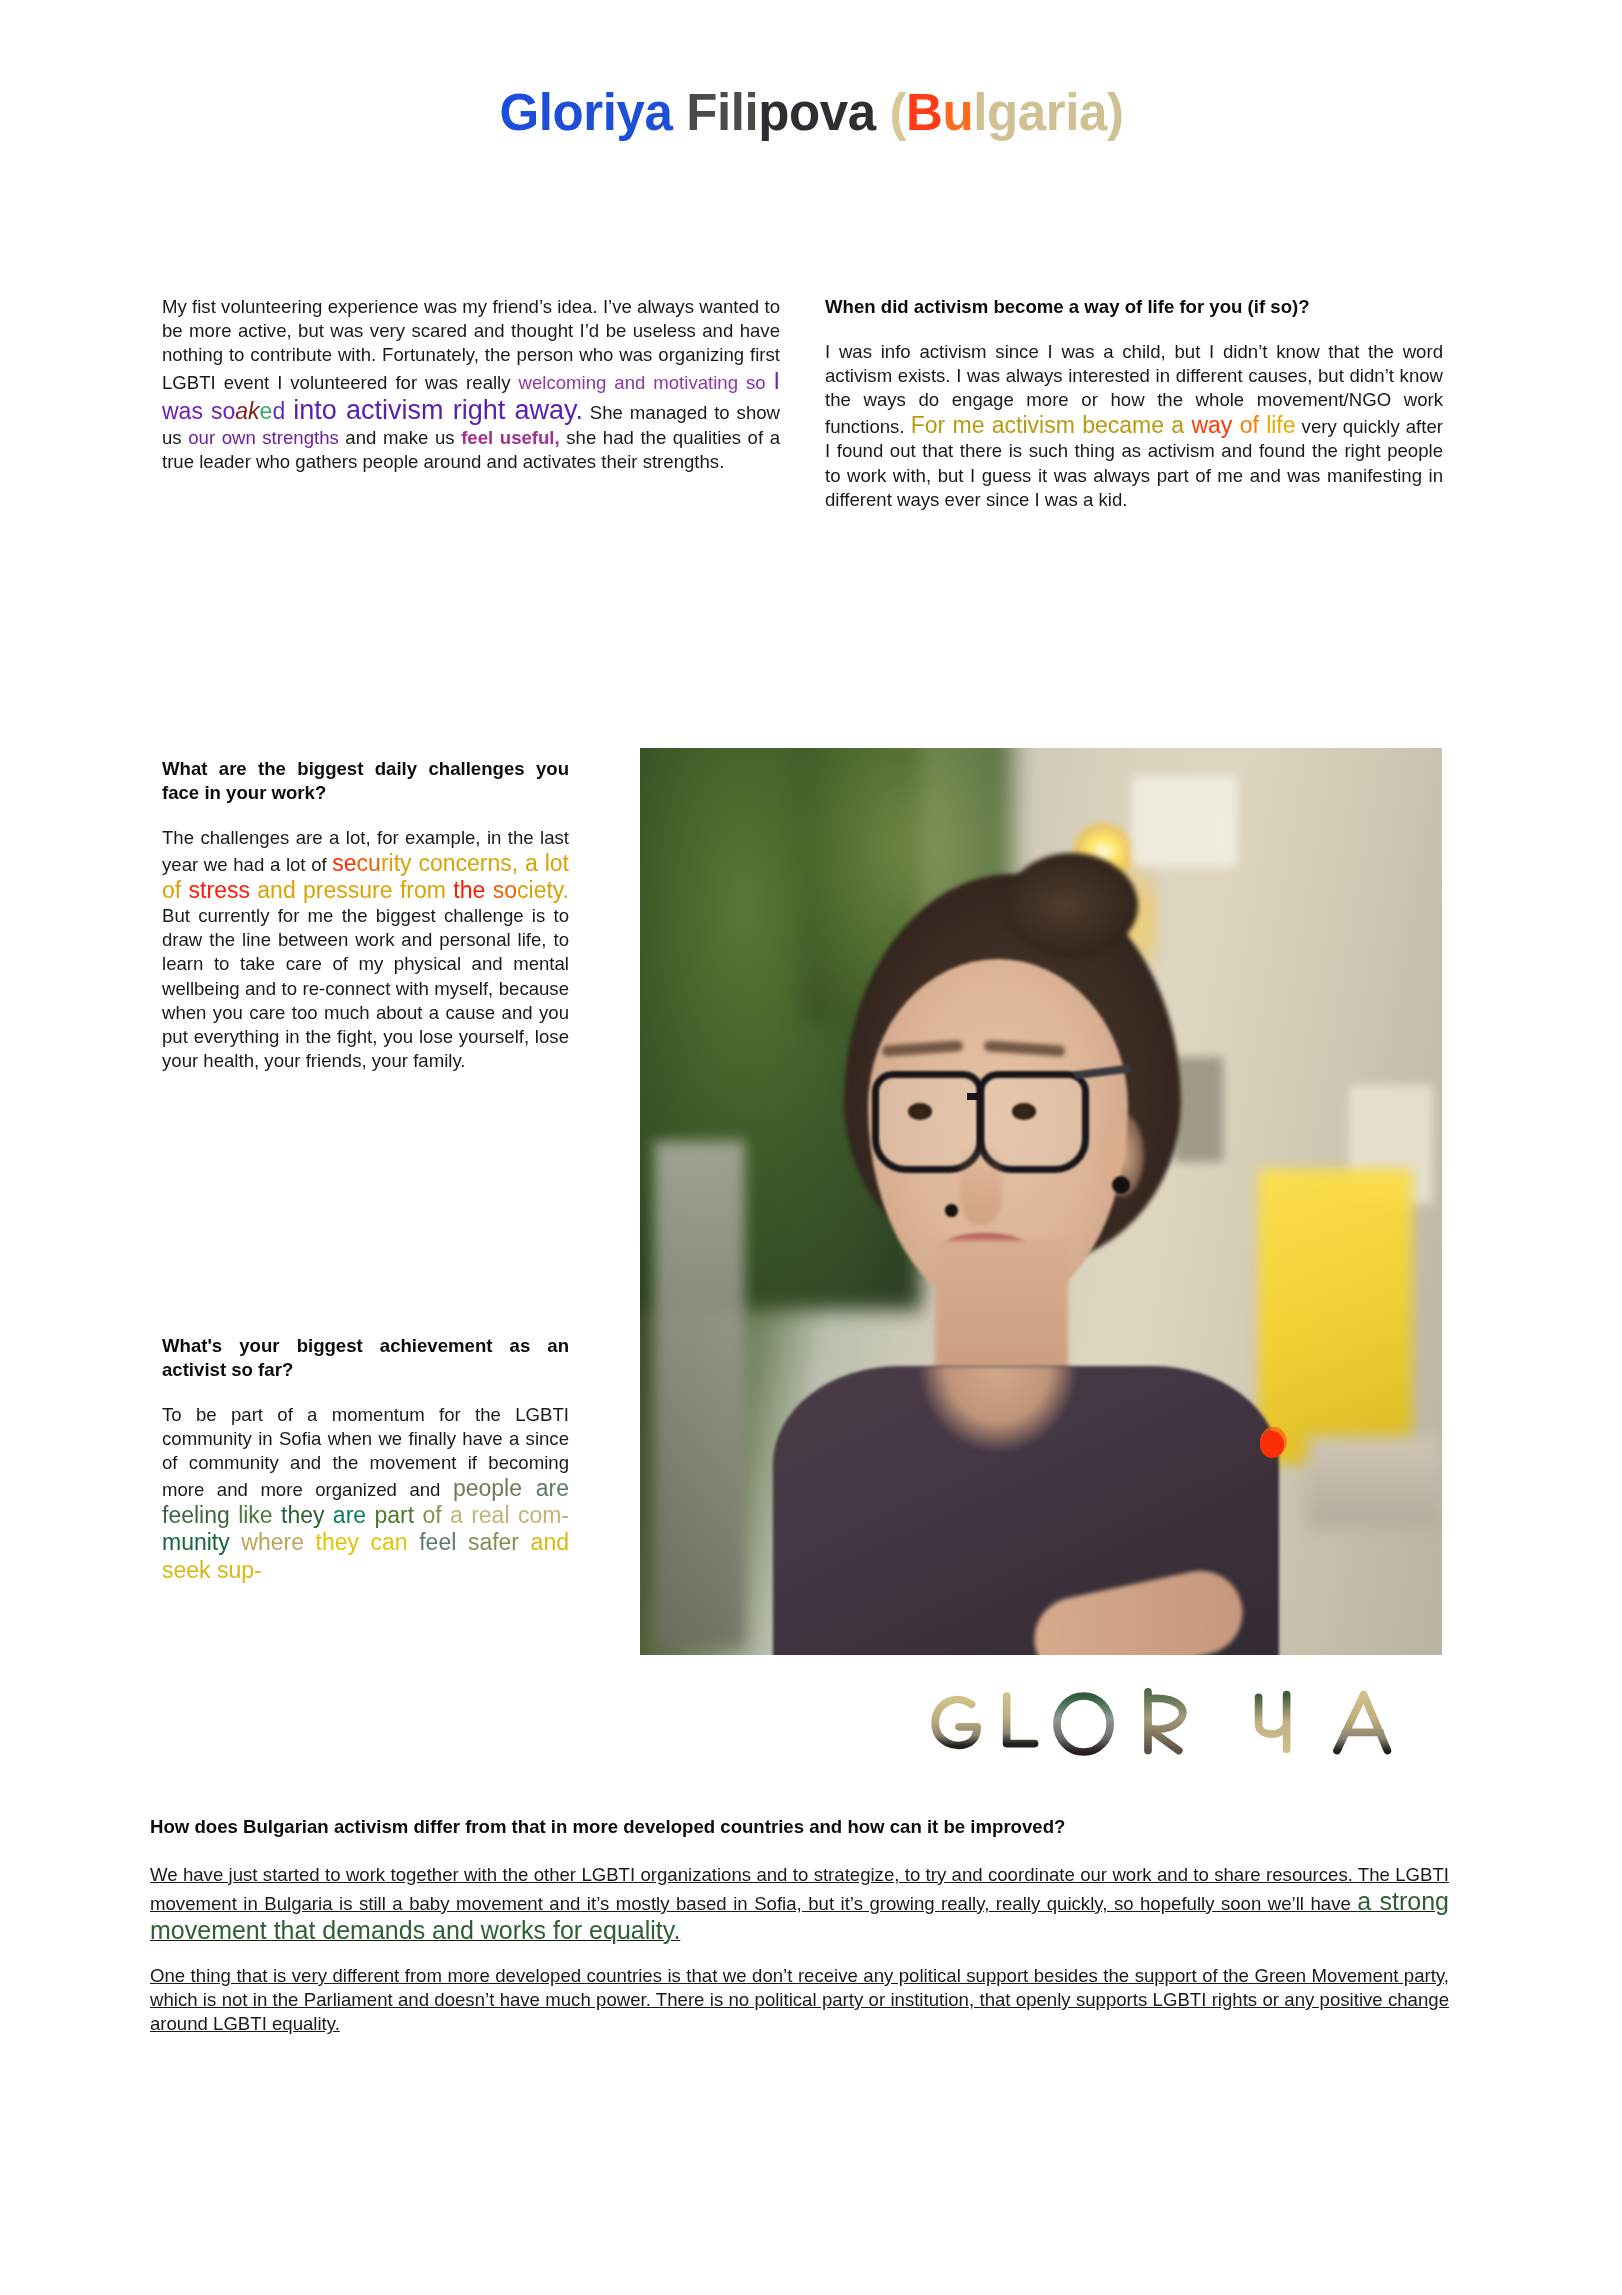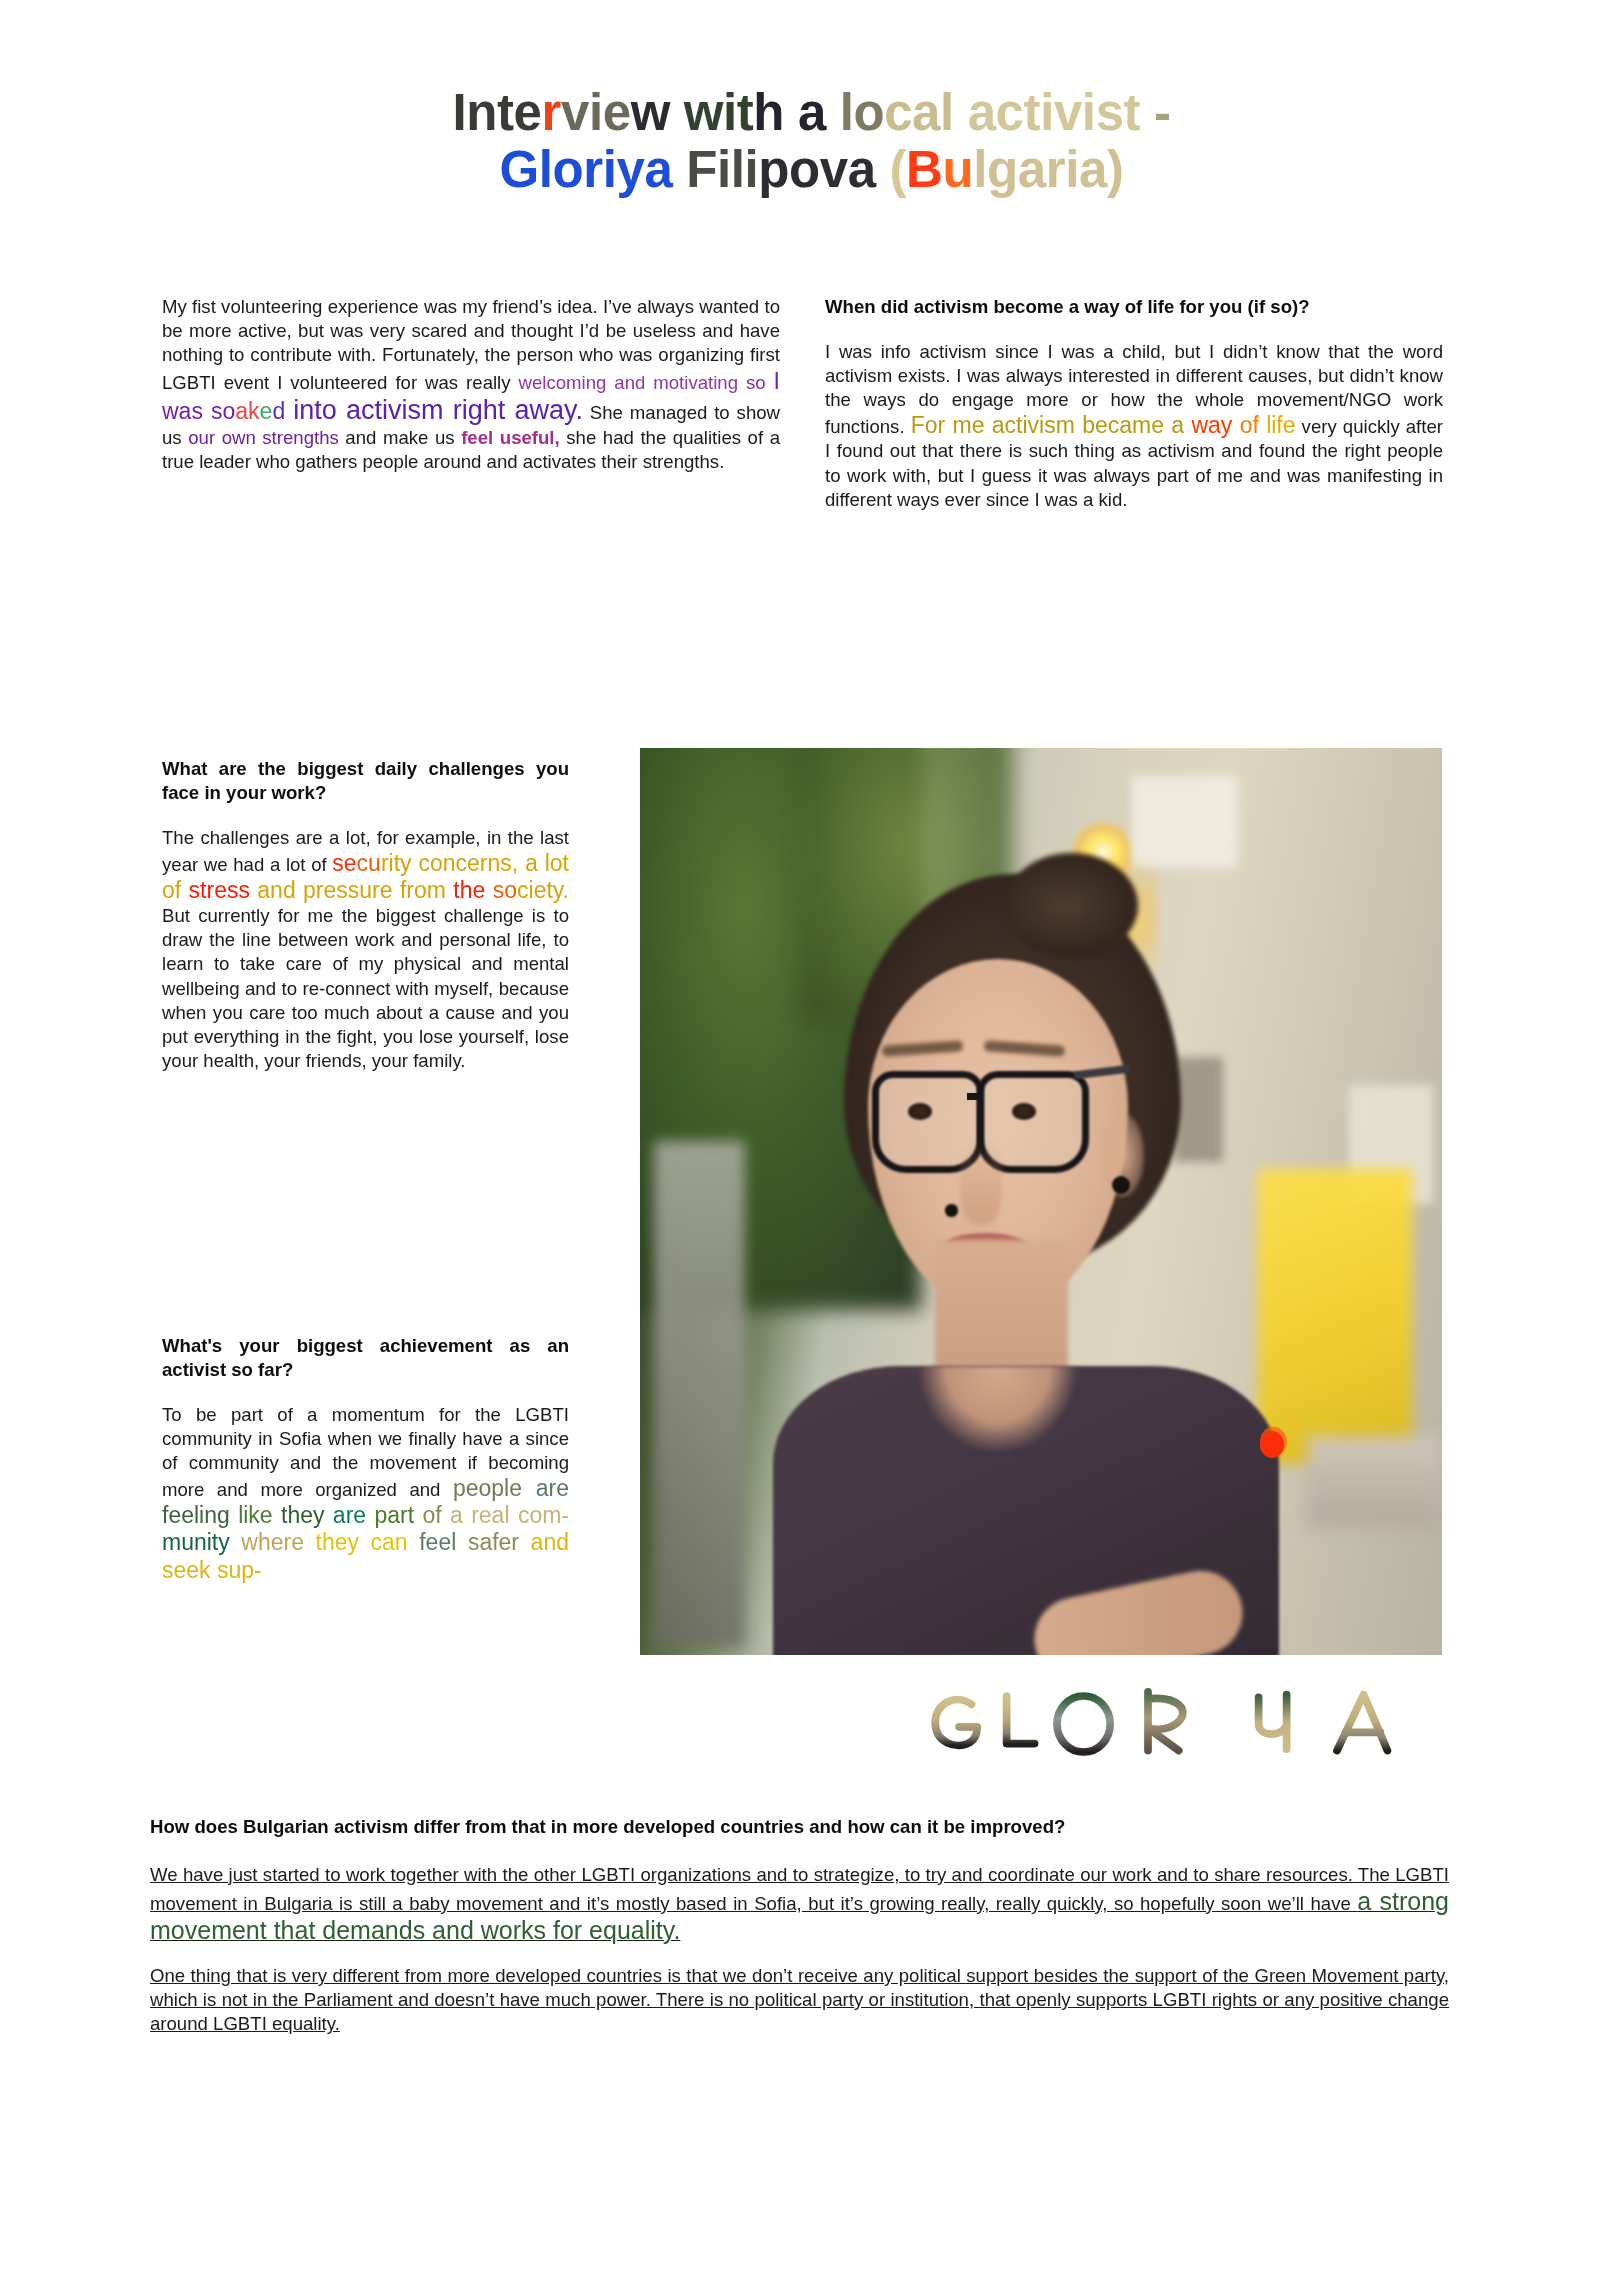--- a/index.html
+++ b/index.html
@@ -88,21 +88,21 @@
   .a + .a { margin-top: 12.6px; }
   .big { font-size: 23px; line-height: 1.18; }
   .bigger { font-size: 27px; line-height: 1.15; }
 
   
   .p1 { color: #8d37a8; }
   .p2 { color: #7c2bb2; }
   .p3 { color: #6f1fb8; }
   .p4 { color: #5a20b5; }
   .p5 { color: #5b2ec0; }
-  .p7 { color: #ef4444; }
+  .p7 { color: #7f1d1d; font-style: italic; }
   .p8 { color: #3aa869; }
   .p9 { color: #6d1f9e; }
   .p12{ color: #a22f8e; font-weight: bold; }
 
   
   .g1 { color: #b89a10; }
   .g4 { color: #ff3b00; }
   .g5 { color: #ff7a00; }
   .g6 { color: #e7a900; }
   .g7 { color: #ff2a00; }
@@ -335,21 +335,20 @@
   .full-bottom .q { text-align: left; margin-bottom: 24px; }
   .full-bottom .a { margin-bottom: 18px; text-decoration: underline; }
   .big-green { font-size: 25px; line-height: 1.18; }
 </style>
 </head>
 <body>
 
 <div class="page">
 
   <div class="title-block">
-    <div class="title-line" id="title-line-1"><span class="t1">Inte</span><span class="t2">r</span><span class="t3">vie</span><span class="t4">w </span><span class="t5">wit</span><span class="t6">h a </span><span class="t7">lo</span><span class="t8">cal </span><span class="t9">activist</span><span class="t10"> -</span></div>
     <div class="title-line" id="title-line-2"><span class="t11">Gloriya </span><span class="t12">Fili</span><span class="t13">pova </span><span class="t14">(</span><span class="t15">B</span><span class="t16">u</span><span class="t17">lgaria)</span></div>
   </div>
 
   <div class="col col-left-top">
     <p class="a" id="answer-1"><span>My fist volunteering experience was my friend’s idea. I’ve always wanted to be more active, but was very scared and thought I’d be useless and have nothing to contribute with. Fortunately, the person who was organizing first LGBTI event I volunteered for was really </span><span class="p1">welcoming and motivating</span><span class="p2"> so </span><span class="p3 big">I was so</span><span class="p7 big">ak</span><span class="p8 big">e</span><span class="p5 big">d </span><span class="p4 bigger">into activism right away.</span><span> She managed to show us </span><span class="p9">our own strengths</span><span> and make us </span><span class="p12">feel useful,</span><span> she had the qualities of a true leader who gathers people around and activates their strengths.</span></p>
   </div>
 
   <div class="col col-right-top">
     <p class="q">When did activism become a way of life for you (if so)?</p>
     <p class="a" id="answer-2"><span>I was info activism since I was a child, but I didn’t know that the word activism exists. I was always interested in different causes, but didn’t know the ways do engage more or how the whole movement/NGO work functions. </span><span class="g1 big">For me activism became a </span><span class="g4 big">way</span><span class="g5 big"> of</span><span class="g6 big"> life</span><span> very quickly after I found out that there is such thing as activism and found the right people to work with, but I guess it was always part of me and was manifesting in different ways ever since I was a kid.</span></p>

